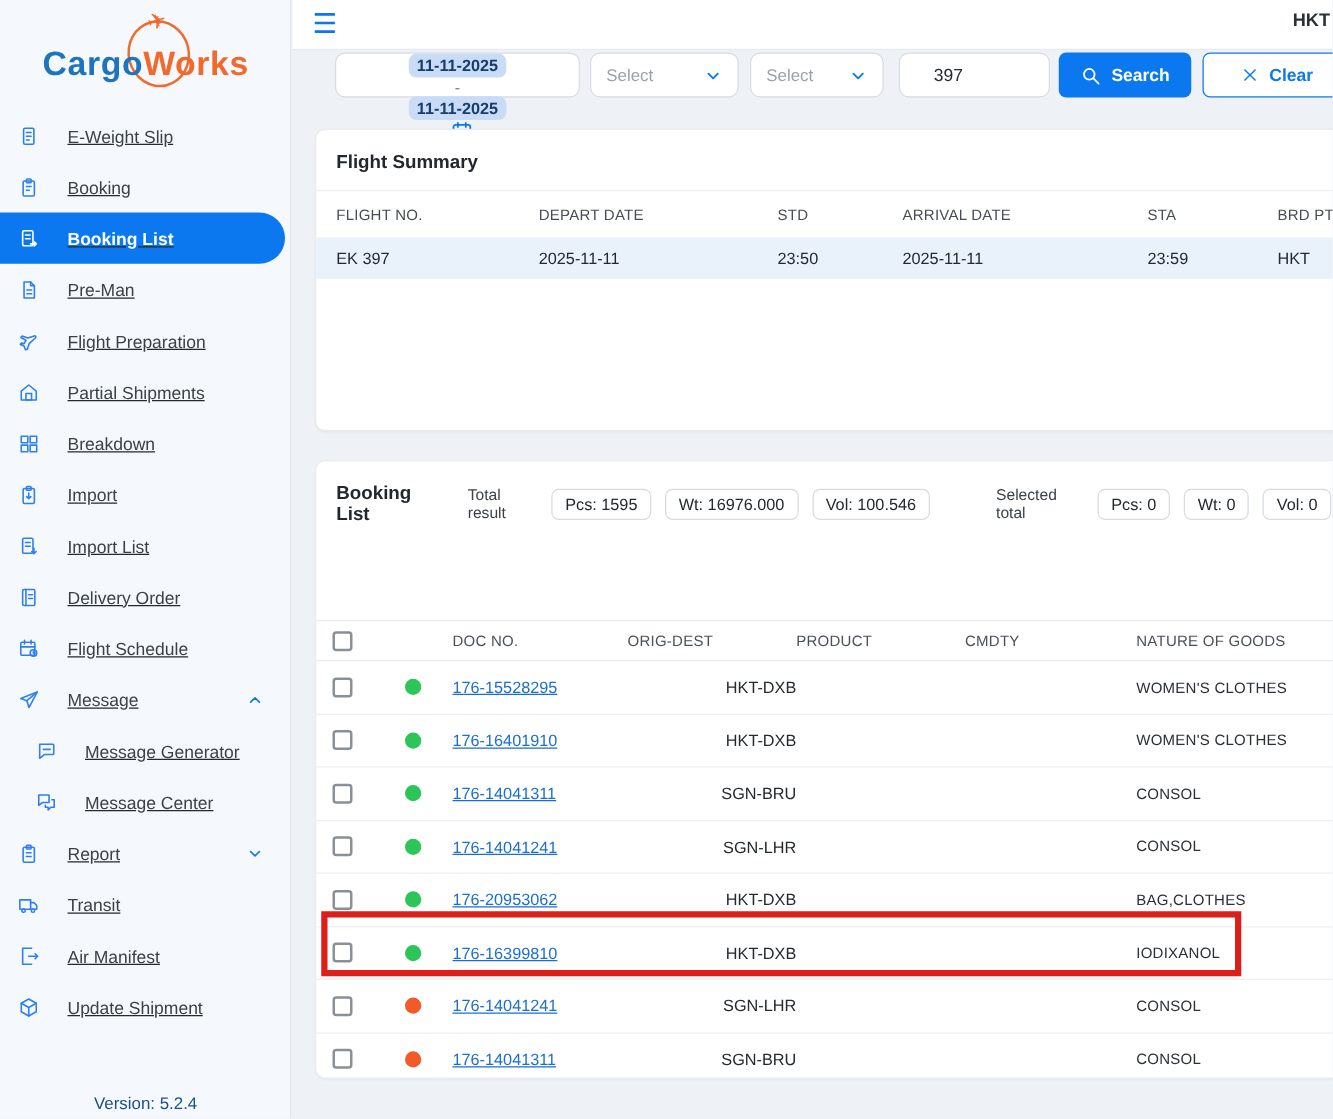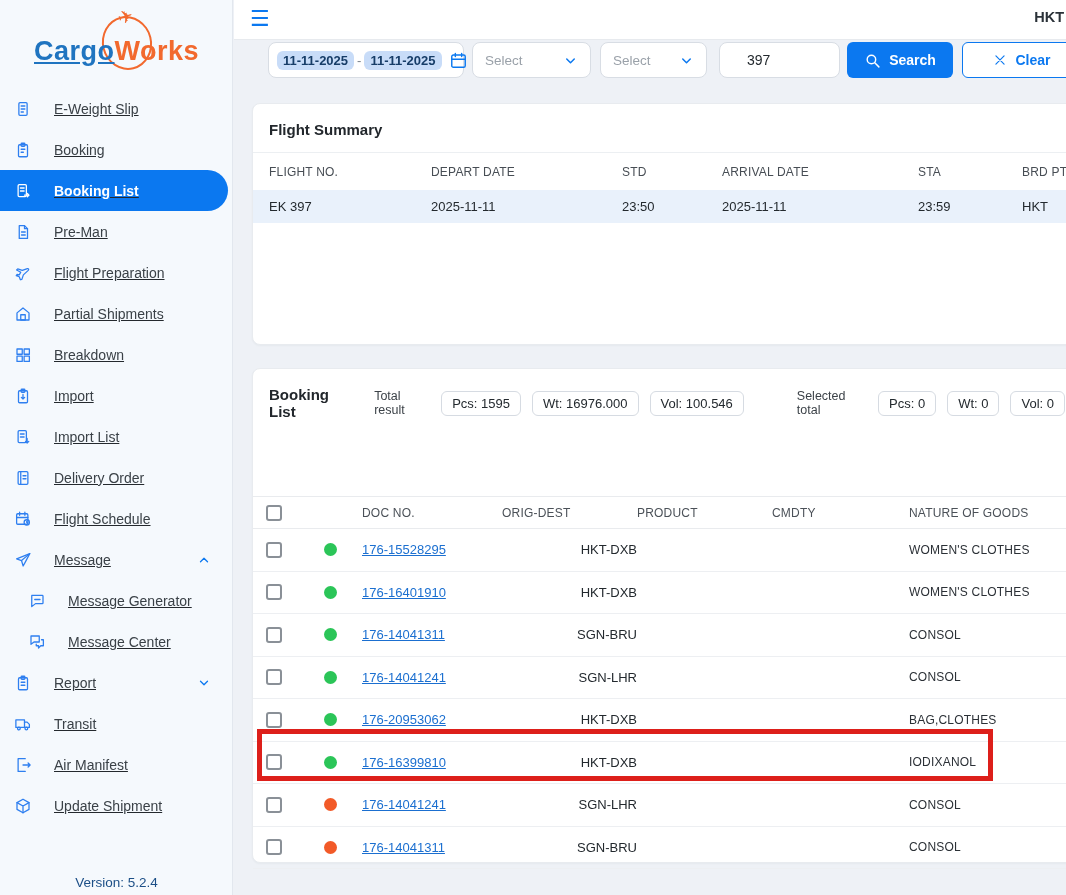--- a/index.html
+++ b/index.html
@@ -3,21 +3,21 @@
 <meta charset="utf-8">
 <style>
   * { margin:0; padding:0; box-sizing:border-box; }
   html,body { width:1066px; height:895px; }
   body { font-family:"Liberation Sans", sans-serif; background:#eef1f6; position:relative; overflow:hidden; color:#24292e; }
 
   
   .sidebar { position:absolute; left:0; top:0; width:233px; height:895px; background:#f5f9fd; border-right:1px solid #e2e7ee; z-index:2; }
   .logo { position:relative; height:88px; }
   .logo-text { position:absolute; left:34px; top:36px; font-size:27px; font-weight:bold; letter-spacing:.5px; }
-  .logo-cargo { color:var(--logo-blue,#1f74c0);text-decoration:underline; }
+  .logo-cargo { color:var(--logo-blue,#1f74c0); }
   .logo-works { color:var(--logo-orange,#f2692e); }
   .logo-ellipse { position:absolute; left:102px; top:16px; width:50px; height:54px; border:2px solid var(--logo-orange,#f2692e); border-radius:50%; transform:rotate(-14deg); }
   .logo-plane { position:absolute; left:118px; top:6px; font-size:18px; color:var(--logo-orange,#f2692e); transform:rotate(-18deg); }
   .menu { position:absolute; top:88px; left:0; width:233px;text-decoration:underline; }
   .mi { display:flex; align-items:center; height:41px; padding-left:14px; cursor:pointer; }
   .mi .ic { width:18px; height:18px; display:inline-flex; }
   .mi .ic svg { stroke:#2e7ff0; fill:none; stroke-width:1.7; stroke-linecap:round; stroke-linejoin:round; width:18px; height:18px; }
   .mi .lbl { margin-left:22px; font-size:14px; color:#3a4147; white-space:nowrap; }
   .mi.child { padding-left:28px; }
   .mi.active { background:var(--accent,#0b78f0); width:228px; border-radius:0 22px 22px 0; }
@@ -27,21 +27,21 @@
   .mi .chev svg { stroke:var(--accent,#0b78f0); fill:none; stroke-width:2.2; stroke-linecap:round; stroke-linejoin:round; width:14px; height:14px; }
   .version { position:absolute; bottom:5px; left:0; width:233px; text-align:center; font-size:13.5px; color:#1c4f87; }
 
   
   .topbar { position:absolute; left:234px; top:0; width:832px; height:40px; background:#fff; border-bottom:1px solid #e7eaee; z-index:1; }
   .hamburger { position:absolute; left:16px; top:5px; font-size:22px; color:var(--accent,#0b78f0); cursor:pointer; line-height:28px; }
   .station { position:absolute; right:2px; top:9px; font-size:14.5px; font-weight:bold; color:#2a3138; }
 
   
   .ctrl { position:absolute; height:36px; background:#fff; border:1px solid #d8dde4; border-radius:8px; display:flex; align-items:center; }
-  .date-group { left:268px; top:42px; width:196px; padding:0 8px; }
+  .date-group { left:268px; top:42px; width:196px; padding:0 8px;flex-direction:column; }
   .chip { background:var(--chip-bg,#c8dcf8); color:#173d68; font-size:13px; font-weight:bold; padding:2px 6px; border-radius:6px; white-space:nowrap; }
   .date-sep { color:#7a828a; margin:0 3px; font-size:13px; }
   .cal-ic { margin-left:7px; display:inline-flex; cursor:pointer; }
   .cal-ic svg, .chev-ic svg { stroke:var(--accent,#0b78f0); fill:none; stroke-width:1.8; stroke-linecap:round; }
   .select { padding:0 12px; cursor:pointer; }
   .select-1 { left:472px; top:42px; width:119px; }
   .select-2 { left:600px; top:42px; width:107px; }
   .select .ph { color:#9aa1a9; font-size:13.5px; }
   .select .chev-ic { margin-left:auto; display:inline-flex; }
   .txt-input { left:719px; top:42px; width:121px; padding:0 12px; font-size:14px; color:#23292e; font-family:"Liberation Sans",sans-serif; }

